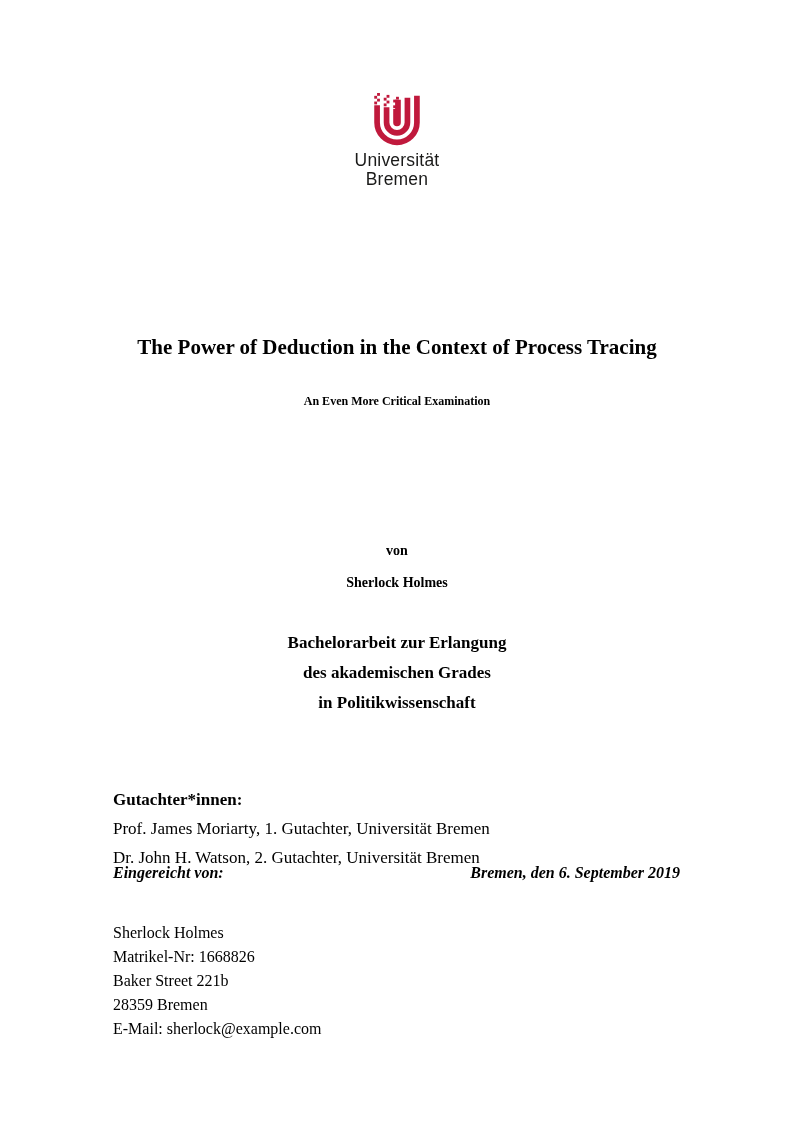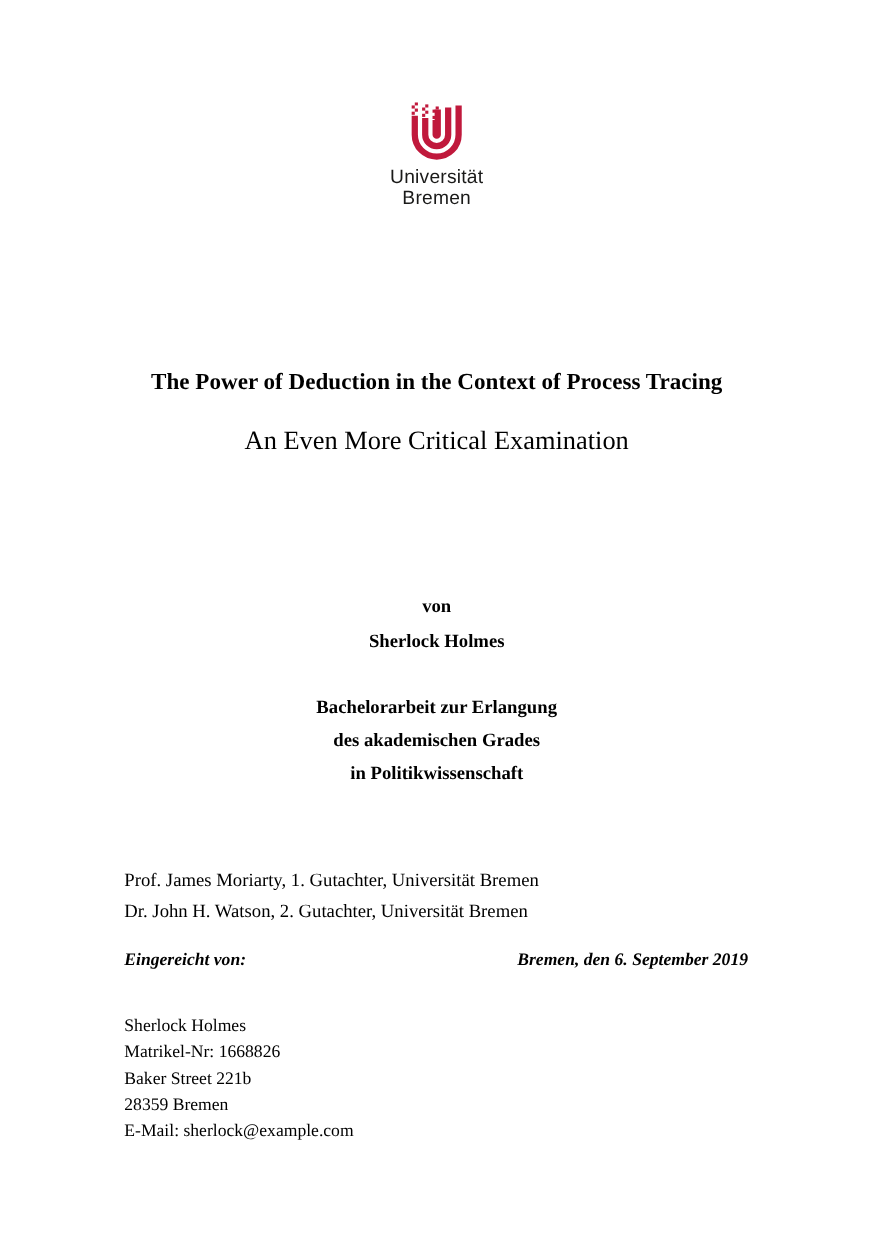--- a/index.html
+++ b/index.html
@@ -44,29 +44,29 @@
   }
 
   .thesis-title {
     top: 333px;
     font-weight: bold;
     font-size: 21px;
     line-height: 28px;
   }
   .thesis-subtitle {
     top: 389px;
-    font-weight: normal;
-    font-size: 24px;
+    font-weight: bold;
+    font-size: 12px;
     line-height: 24px;
   }
 
   .von-block {
     top: 535px;
     font-weight: bold;
-    font-size: 17px;
+    font-size: 14px;
     line-height: 32px;
   }
 
   .degree-block {
     top: 628px;
     font-weight: bold;
     font-size: 17px;
     line-height: 30px;
   }
   .degree-block .it { font-style: italic; }
@@ -139,20 +139,21 @@
     <div>Sherlock Holmes</div>
   </div>
 
   <div class="abs centered degree-block">
     <div>Bachelorarbeit zur Erlangung</div>
     <div>des akademischen Grades</div>
     <div>in Politikwissenschaft</div>
   </div>
 
   <div class="abs gutachter-block">
+    <div class="heading">Gutachter*innen:</div>
     <div>Prof. James Moriarty, 1. Gutachter, Universität Bremen</div>
     <div>Dr. John H. Watson, 2. Gutachter, Universität Bremen</div>
   </div>
 
   <div class="abs submit-row">
     <div>Eingereicht von:</div>
     <div>Bremen, den 6. September 2019</div>
   </div>
 
   <div class="abs address-block">

